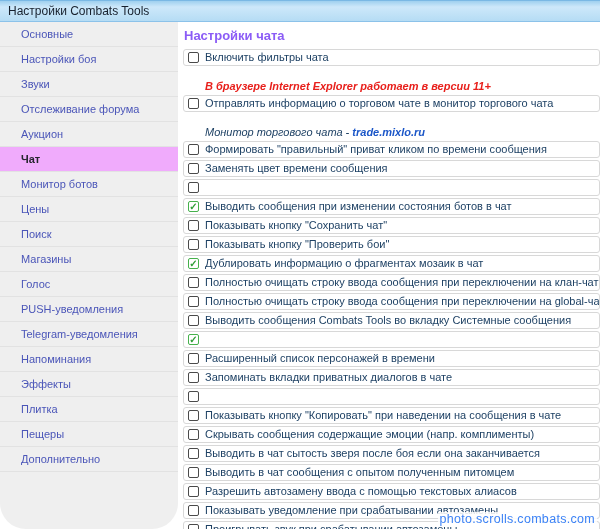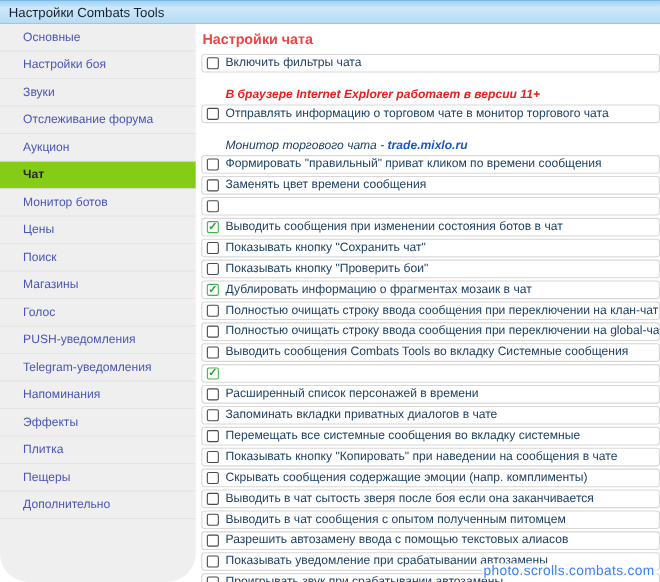--- a/index.html
+++ b/index.html
@@ -17,23 +17,23 @@
   }
   .body { display:flex; height:507px; }
   .sidebar { width:178px; flex:0 0 178px; background:#efefef;border-radius:26px; }
   .side-item {
     height:24px; line-height:24px; padding-left:21px;
     font-size:11px; color:#4a55b8; cursor:pointer;
     border-bottom:1px solid #e2e2e2;
     background:#efefef;
     white-space:nowrap; overflow:hidden;
   }
-  .side-item.selected { background:#84cc16; color:#26262e; font-weight:bold; }
+  .side-item.selected { background:#f0abfc; color:#26262e; font-weight:bold; }
   .main { flex:1; padding:4px 0 0 5px; box-sizing:border-box; background:#fff; min-width:0; }
-  .page-title { font-size:13px; font-weight:bold; color:#ef4444; margin:2px 0 6px 1px; }
+  .page-title { font-size:13px; font-weight:bold; color:#8b5cf6; margin:2px 0 6px 1px; }
   .row {
     display:flex; align-items:center; gap:6px;
     border:1px solid #d8d8d8; border-radius:3px; background:#fff;
     height:13px; padding:1px 4px; margin-bottom:2px;
     white-space:nowrap; overflow:hidden;
   }
   .cb {
     width:11px; height:11px; box-sizing:border-box; flex:0 0 auto;
     border:1px solid #4a4a4a; border-radius:2px; background:#fff;
     display:flex; align-items:center; justify-content:center;
@@ -140,21 +140,20 @@
           <div class="row">
             <span class="cb">✓</span>
             <span class="row-label">Расширенный список персонажей в времени</span>
           </div>
           <div class="row">
             <span class="cb">✓</span>
             <span class="row-label">Запоминать вкладки приватных диалогов в чате</span>
           </div>
           <div class="row">
             <span class="cb">✓</span>
-            <span class="row-label">Перемещать все системные сообщения во вкладку системные</span>
           </div>
           <div class="row">
             <span class="cb">✓</span>
             <span class="row-label">Показывать кнопку "Копировать" при наведении на сообщения в чате</span>
           </div>
           <div class="row">
             <span class="cb">✓</span>
             <span class="row-label">Скрывать сообщения содержащие эмоции (напр. комплименты)</span>
           </div>
           <div class="row">

